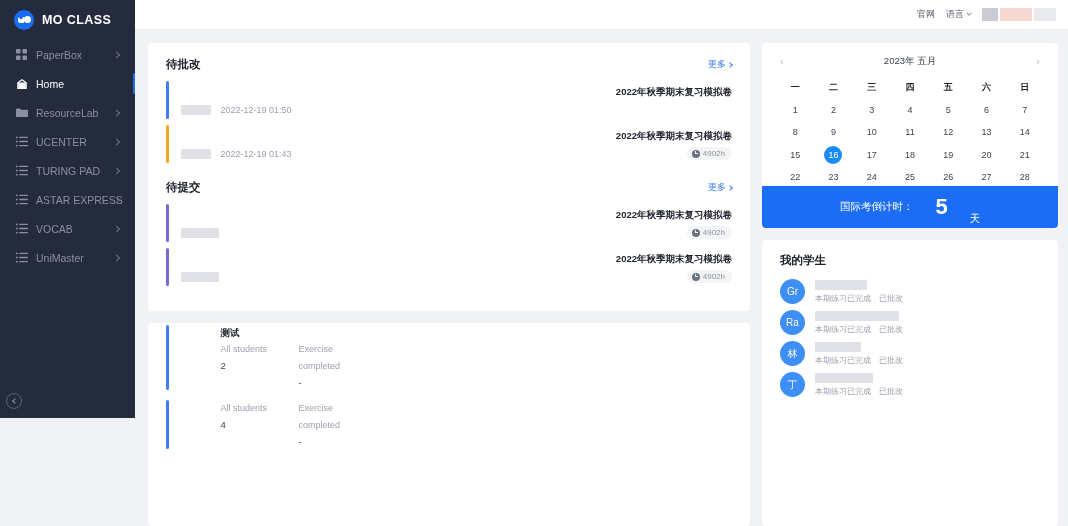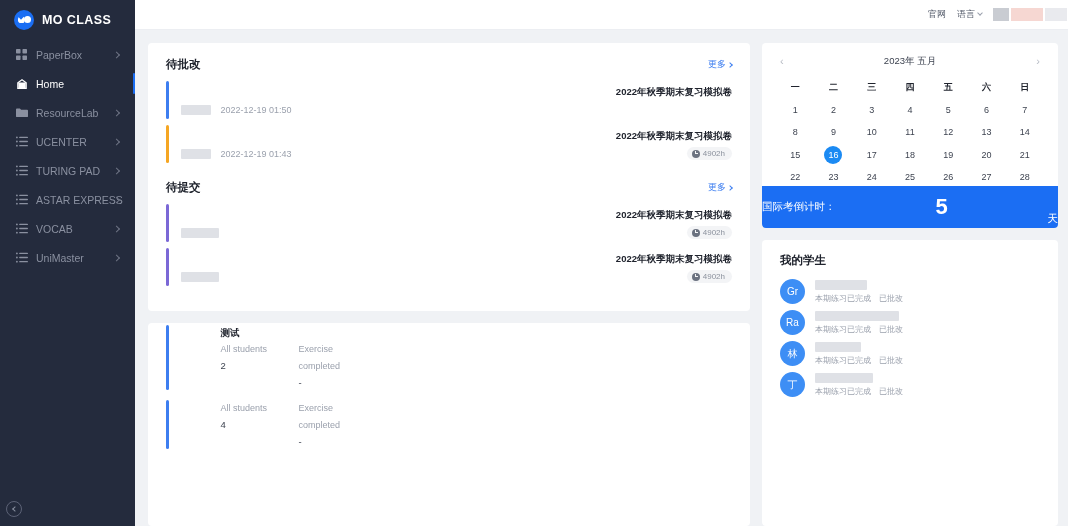--- a/index.html
+++ b/index.html
@@ -6,21 +6,21 @@
   html, body {
     width: 1068px; height: 526px;
     font-family: "Liberation Sans", sans-serif;
     background: #f0f2f5;
     overflow: hidden;
   }
   .app { display: flex; width: 1068px; height: 526px; position: relative; }
 
   
   .sidebar {
-    width: 135px; height: 526px;
+    width: 135px; height: 418px;
     background: #242b3d;
     flex: 0 0 135px;
     position: relative;
   }
   .logo-row {
     height: 39px;
     display: flex; align-items: center;
     padding-left: 14px; gap: 8px;
   }
   .logo-mark {
@@ -76,21 +76,21 @@
     width: 4px; height: 4px; display: block; margin-left: 2px;
     border-left: 1px solid #8a90a0; border-bottom: 1px solid #8a90a0;
     transform: rotate(45deg);
   }
 
   
   .main { flex: 1; height: 526px; display: flex; flex-direction: column; background: #f0f2f5; }
   .topbar {
     height: 30px; background: #ffffff;
     display: flex; align-items: center; justify-content: flex-end;
-    padding-right: 1px; gap: 11px;
+    padding-right: 12px; gap: 11px;
     border-bottom: 1px solid #eceef2;
     flex: 0 0 30px;
   }
   .top-link { font-size: 9px; color: #555c6b; cursor: pointer; }
   .top-lang { display: flex; align-items: center; gap: 3px; font-size: 9px; color: #555c6b; cursor: pointer; }
   .caret { width: 4px; height: 4px; border-right: 1px solid #9aa0ad; border-bottom: 1px solid #9aa0ad;
            transform: translateY(-2px) rotate(45deg); }
   .user-blur { display: flex; align-items: center; gap: 2px; }
   .ub1 { width: 16px; height: 13px; background: #c9ccd2; }
   .ub2 { width: 32px; height: 13px; background: #f6d7d2; }
@@ -168,21 +168,21 @@
   .cal-grid .mut { color: #cfd2d8; }
   .cal-grid .sel span {
     width: 18px; height: 18px; border-radius: 50%;
     background: #1b8af3; color: #ffffff;
     display: flex; align-items: center; justify-content: center;
     font-size: 9px;
   }
   .countdown {
     position: absolute; left: 0; right: 0; bottom: 0;
     height: 42px; background: #1b6ef3;
-    display: flex; align-items: center; justify-content: space-between;
+    display: flex; align-items: center; justify-content: center;
     color: #ffffff; gap: 18px;
   }
   .cd-label { font-size: 10.5px; }
   .cd-num { font-size: 22px; font-weight: bold; margin: 0 4px 0 4px; line-height: 1; }
   .cd-unit { font-size: 10.5px; align-self: flex-end; padding-bottom: 2px; }
 
   
   .stu-card { padding: 13px 0 10px 0; flex: 1; }
   .stu-title { font-size: 11.5px; font-weight: bold; color: #20242e; padding: 0 18px 8px 18px; }
   .stu-row { display: flex; align-items: center; gap: 10px; padding: 3px 18px; cursor: pointer; justify-content: center; }

